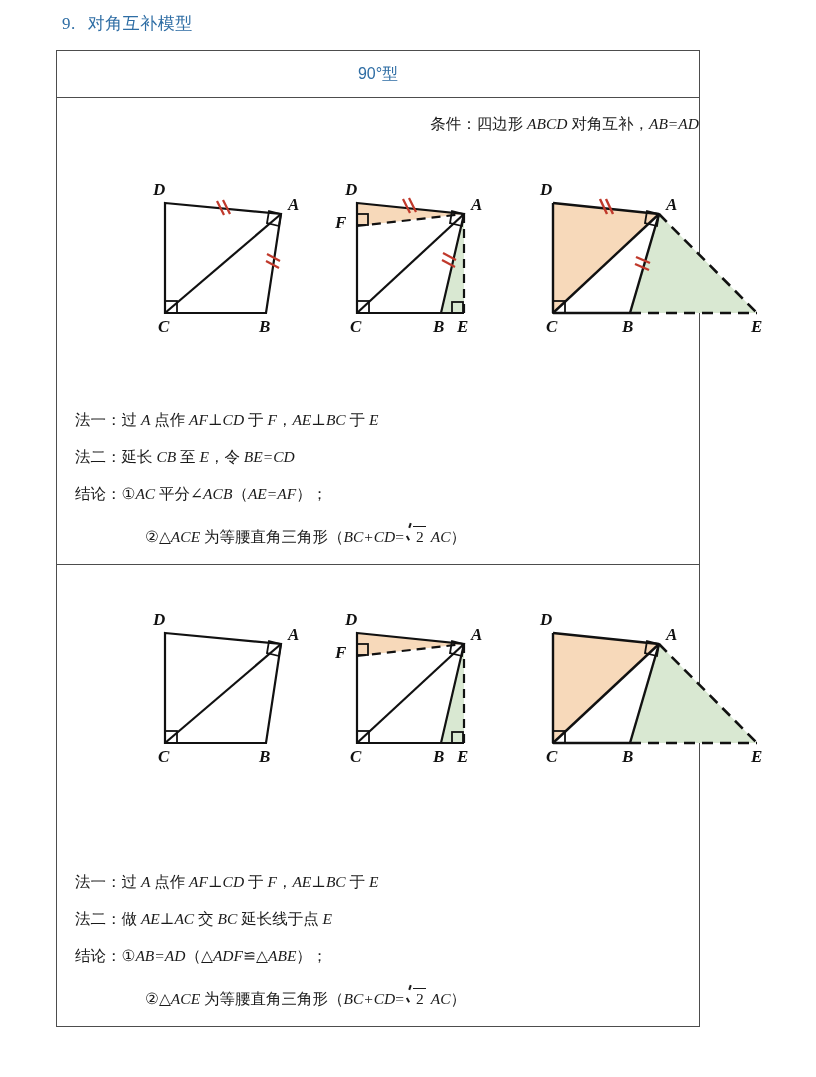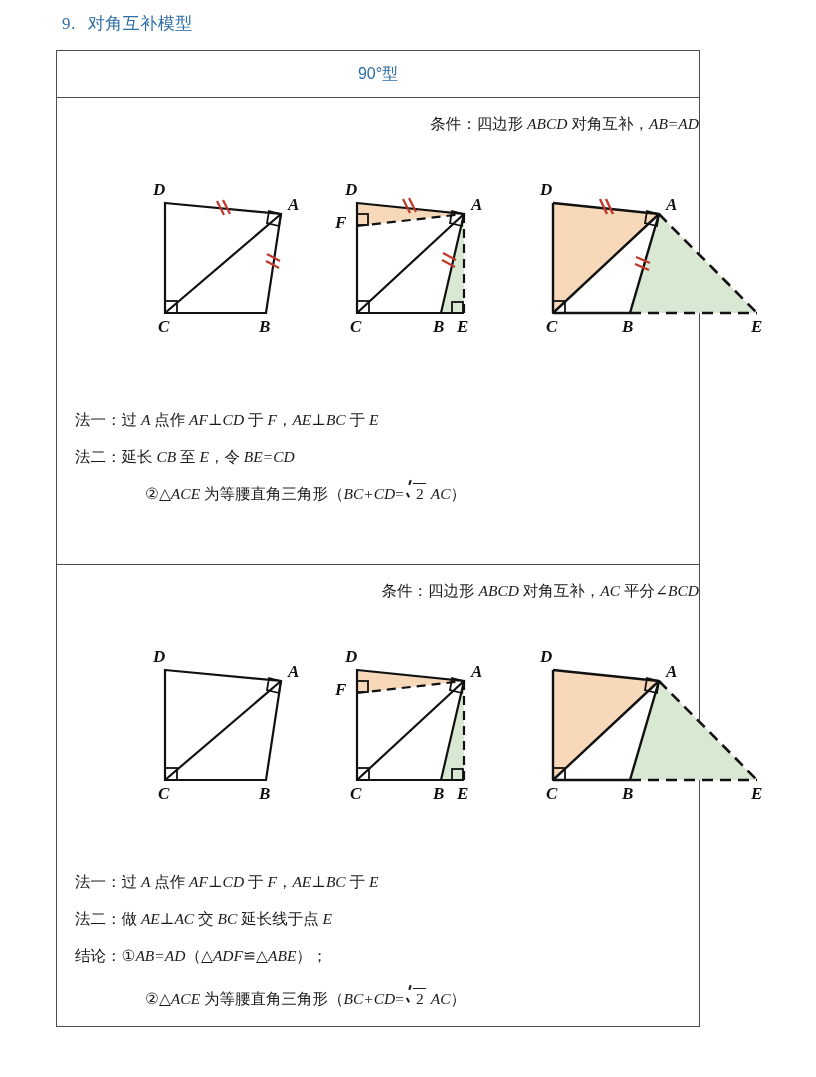--- a/index.html
+++ b/index.html
@@ -251,31 +251,31 @@
       </svg>
     </div>
 
     <div class="lines" style="top:312px;">
       <div class="line">
         <span class="lbl">法一：</span><span>过&nbsp;<span class="it">A</span>&nbsp;点作&nbsp;<span class="it">AF</span>⊥<span class="it">CD</span>&nbsp;于&nbsp;<span class="it">F</span>，<span class="it">AE</span>⊥<span class="it">BC</span>&nbsp;于&nbsp;<span class="it">E</span></span>
       </div>
       <div class="line">
         <span class="lbl">法二：</span><span>延长&nbsp;<span class="it">CB</span>&nbsp;至&nbsp;<span class="it">E</span>，令&nbsp;<span class="it">BE=CD</span></span>
       </div>
+      <div class="line" style="margin-bottom:22px;">
+        <span class="lbl">结论：</span><span>①<span class="it">AC</span>&nbsp;平分∠<span class="it">ACB</span>（<span class="it">AE=AF</span>）；</span>
+      </div>
       <div class="line indent">
         <span>②△<span class="it">ACE</span>&nbsp;为等腰直角三角形（<span class="it">BC+CD</span>=<span class="radical"><span class="bar"></span>2</span>&nbsp;<span class="it">AC</span>）</span>
       </div>
     </div>
   </div>
 
   <div class="trow" id="row-case2">
 
-    <div class="condition">
-      <span>条件：</span><span>四边形&nbsp;<span class="it">ABCD</span>&nbsp;对角互补，<span class="it">AC</span>&nbsp;平分∠<span class="it">BCD</span></span>
-    </div>
 
     <div class="figstrip">
 
       <svg class="fig-a" width="190" height="195" viewBox="0 0 190 195">
         <polygon points="34,62 150,73 135,172 34,172" fill="none" stroke="#111" stroke-width="2.2"></polygon>
         <line x1="34" y1="172" x2="150" y2="73" stroke="#111" stroke-width="2.2"></line>
         <polygon points="150,73 138,70 136,82 148,85" fill="none" stroke="#111" stroke-width="1.8"></polygon>
         <rect x="34" y="160" width="12" height="12" fill="none" stroke="#111" stroke-width="1.8"></rect>
         <text class="lab" x="22" y="54">D</text>
         <text class="lab" x="157" y="69">A</text>

